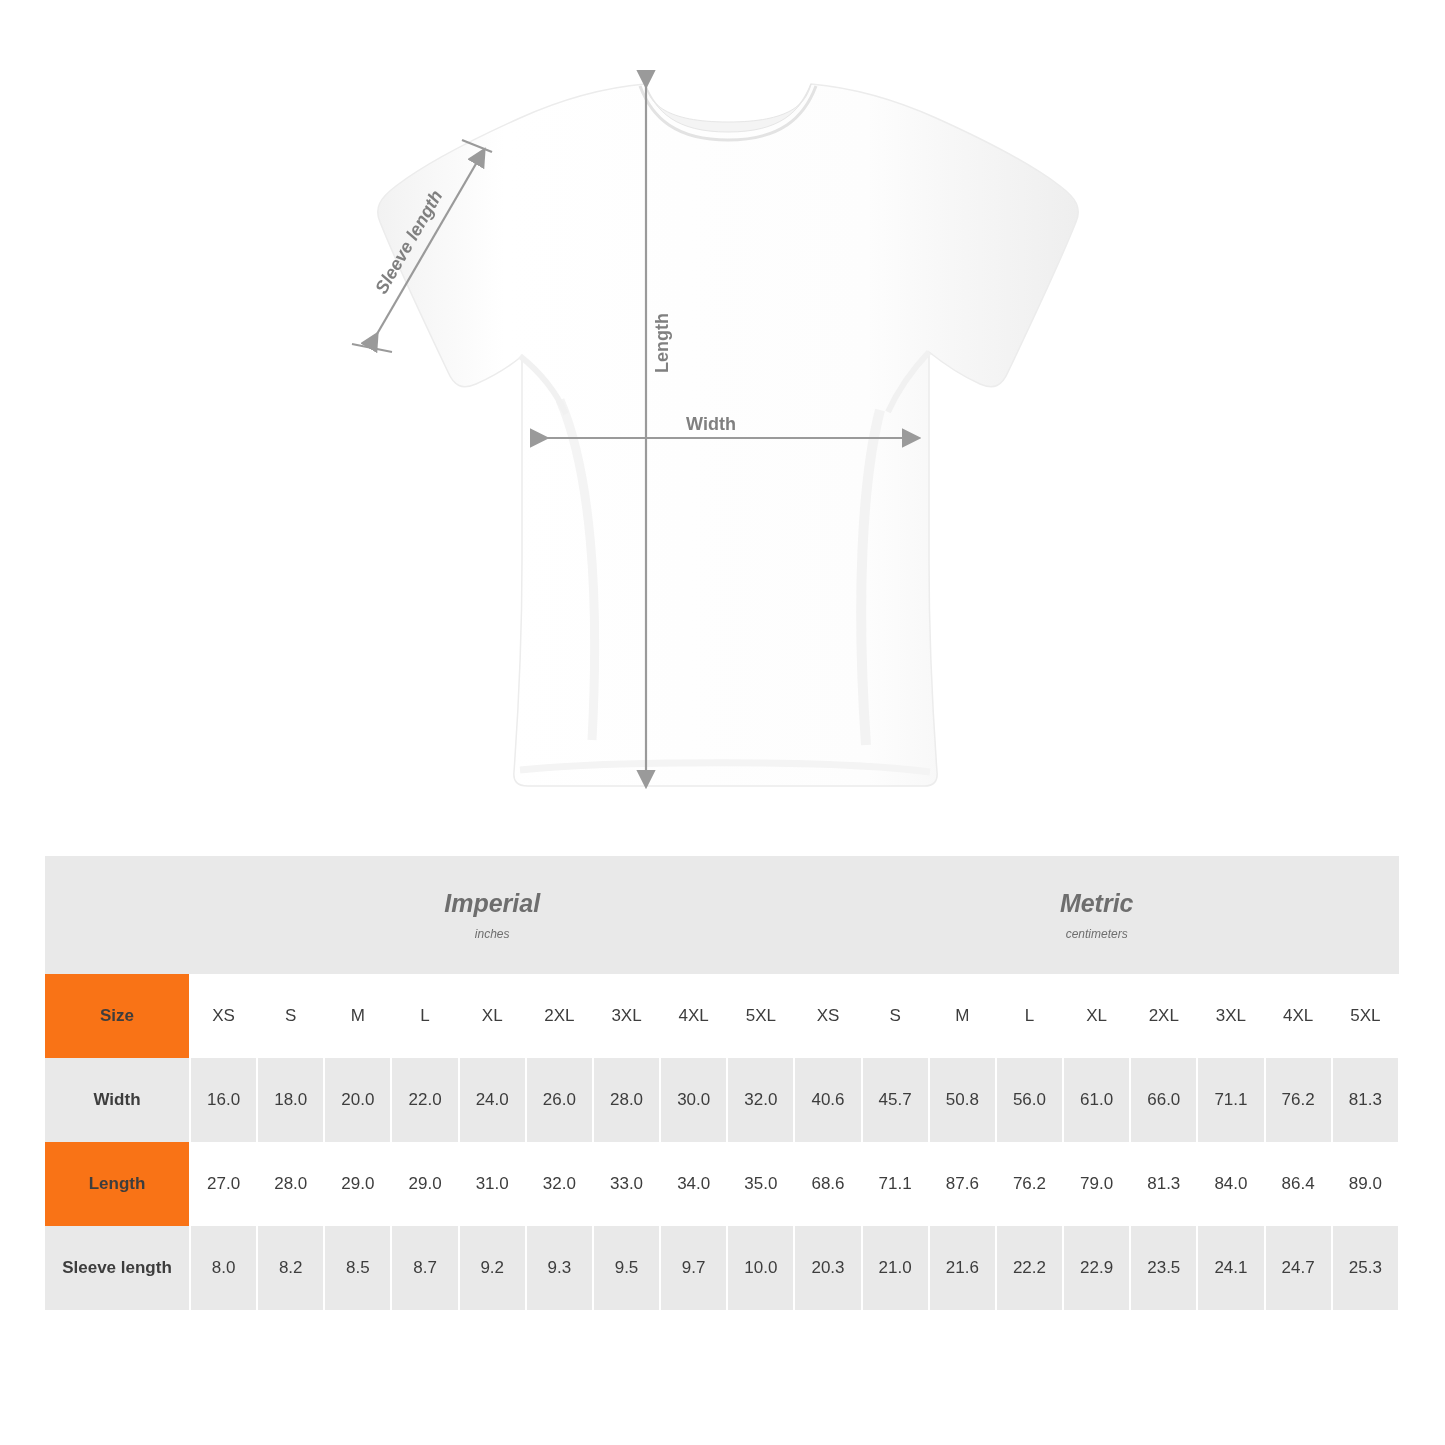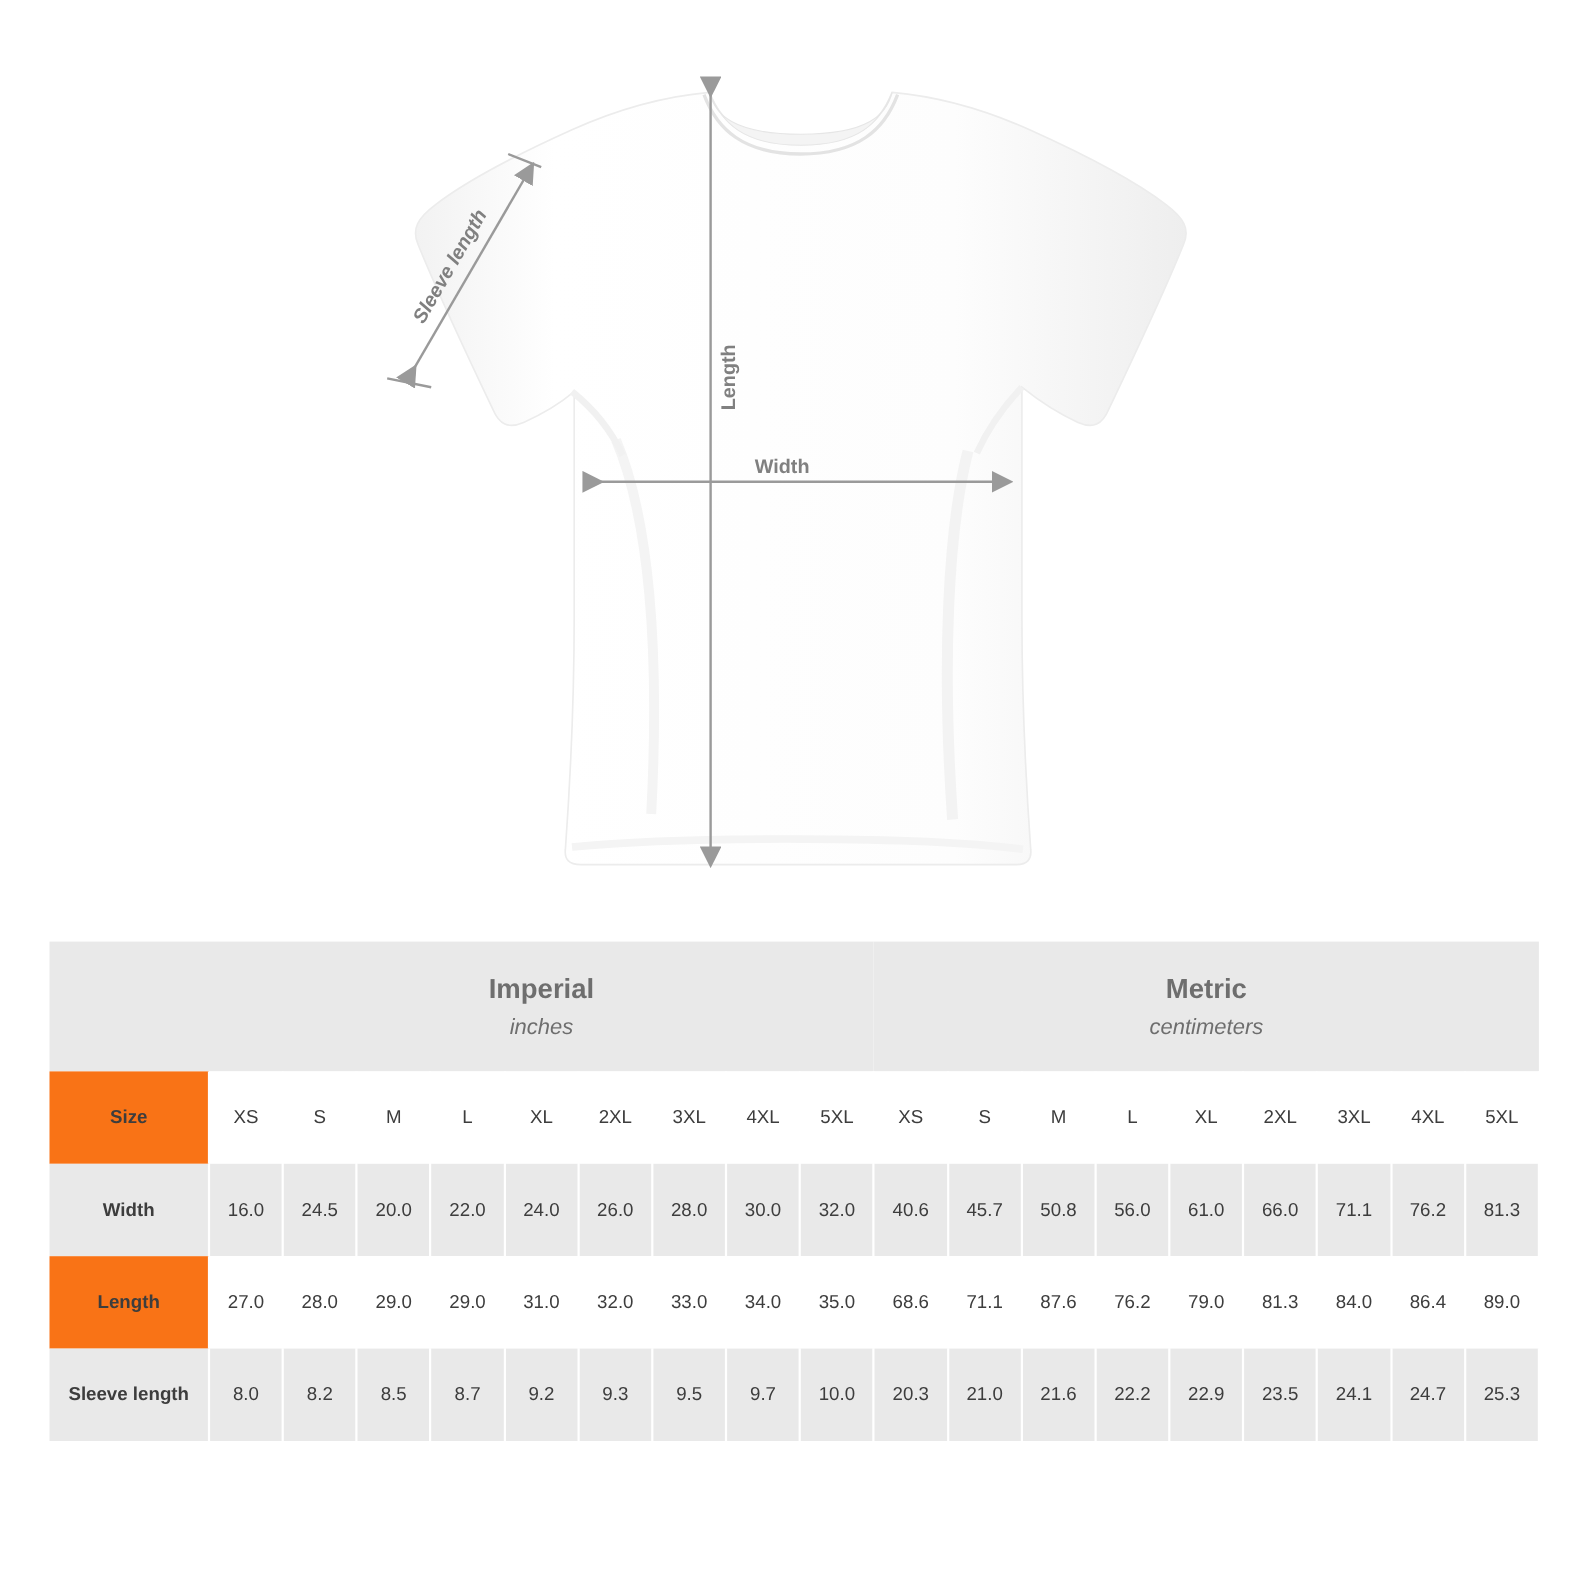--- a/index.html
+++ b/index.html
@@ -66,24 +66,25 @@
 
   .unit-header-cell {
     background: #e9e9e9;
     height: 118px;
     vertical-align: middle;
     text-align: center;
   }
   .unit-name {
     font-size: 25px;
     font-weight: bold;
+    font-style: italic;
     color: #6e6e6e;
   }
   .unit-sub {
-    font-size: 20px;
+    font-size: 12px;
     font-style: italic;
     color: #6e6e6e;
     margin-top: 9px;
   }
 
   .row-head {
     background: #f97316;
     font-size: 17px;
     font-weight: bold;
     color: #3d3d3d;
@@ -227,21 +228,21 @@
           <td class="cell hdr">XL</td>
           <td class="cell hdr">2XL</td>
           <td class="cell hdr">3XL</td>
           <td class="cell hdr">4XL</td>
           <td class="cell hdr">5XL</td>
         </tr>
 
         <tr class="shade">
           <td class="row-head alt">Width</td>
           <td class="cell alt">16.0</td>
-          <td class="cell alt">24.5</td>
+          <td class="cell alt">18.0</td>
           <td class="cell alt">20.0</td>
           <td class="cell alt">22.0</td>
           <td class="cell alt">24.0</td>
           <td class="cell alt">26.0</td>
           <td class="cell alt">28.0</td>
           <td class="cell alt">30.0</td>
           <td class="cell alt">32.0</td>
           <td class="cell alt">40.6</td>
           <td class="cell alt">45.7</td>
           <td class="cell alt">50.8</td>

